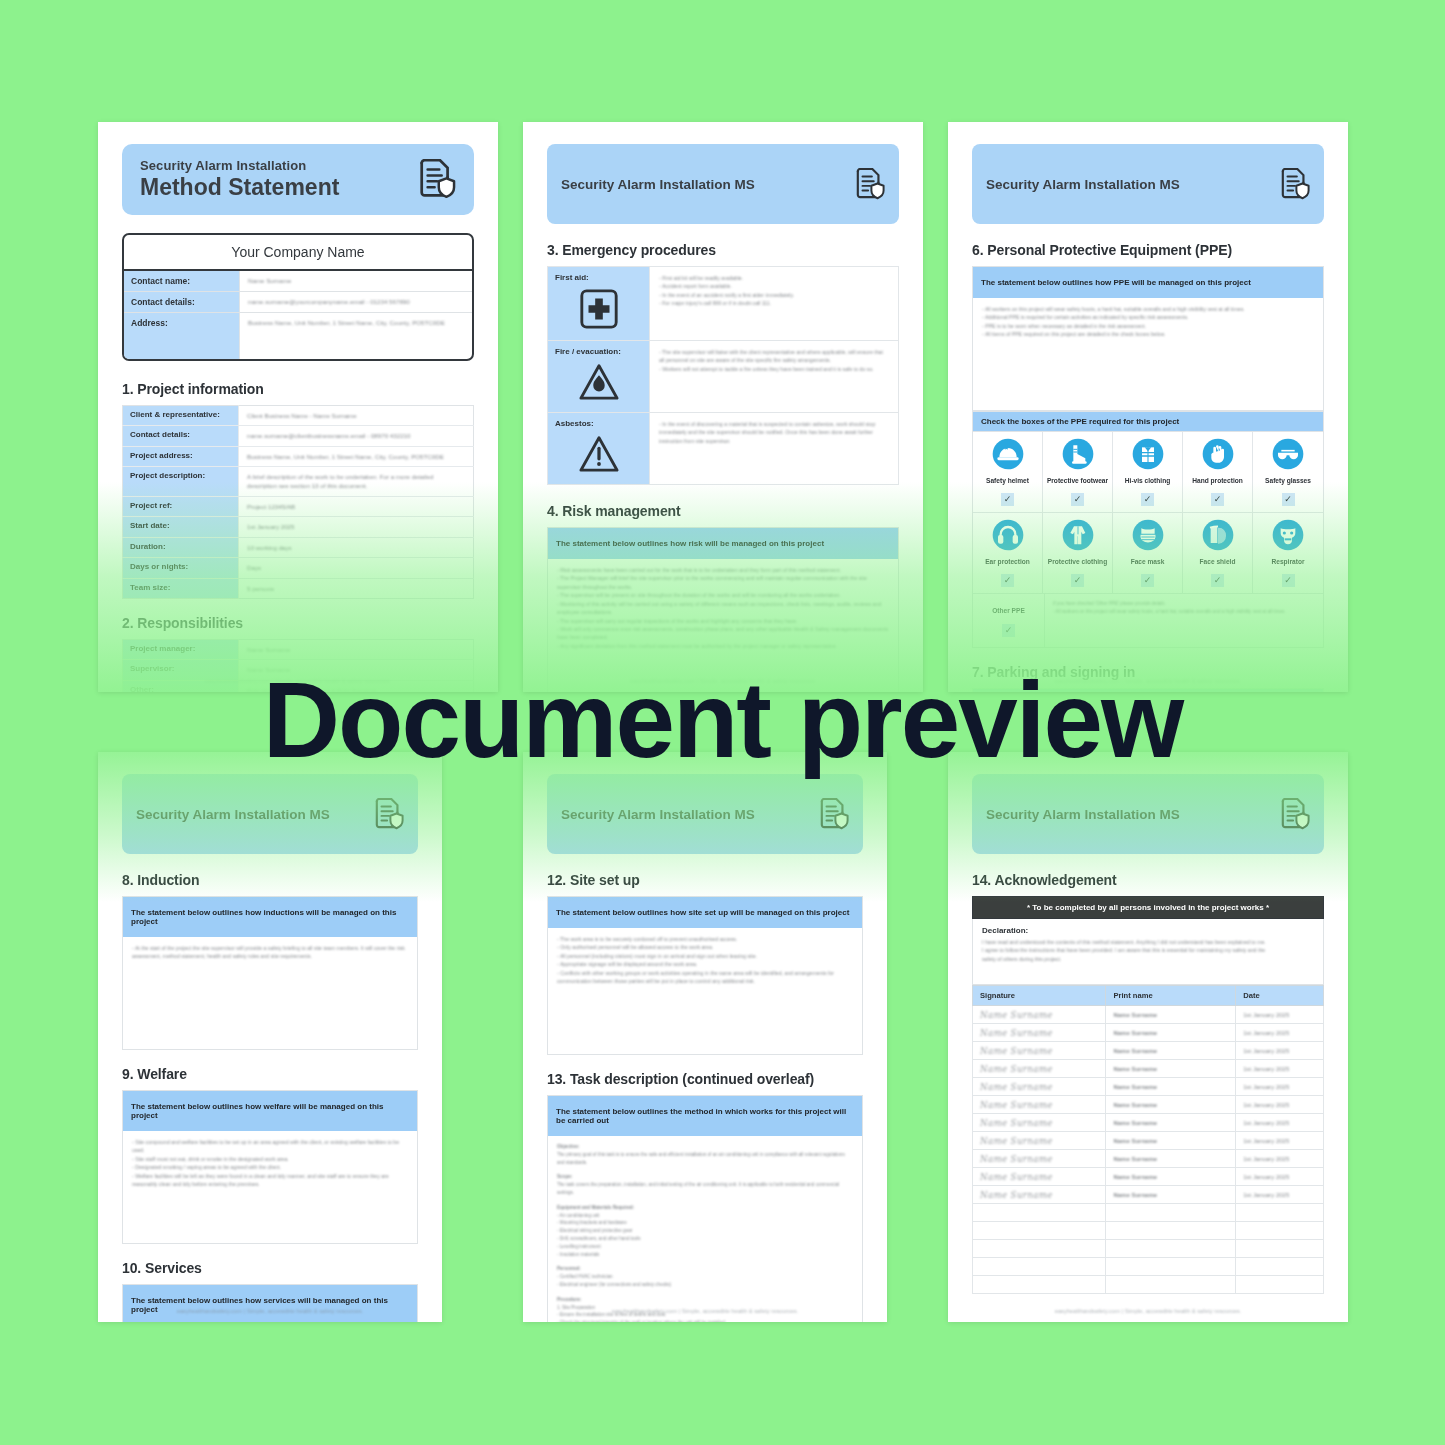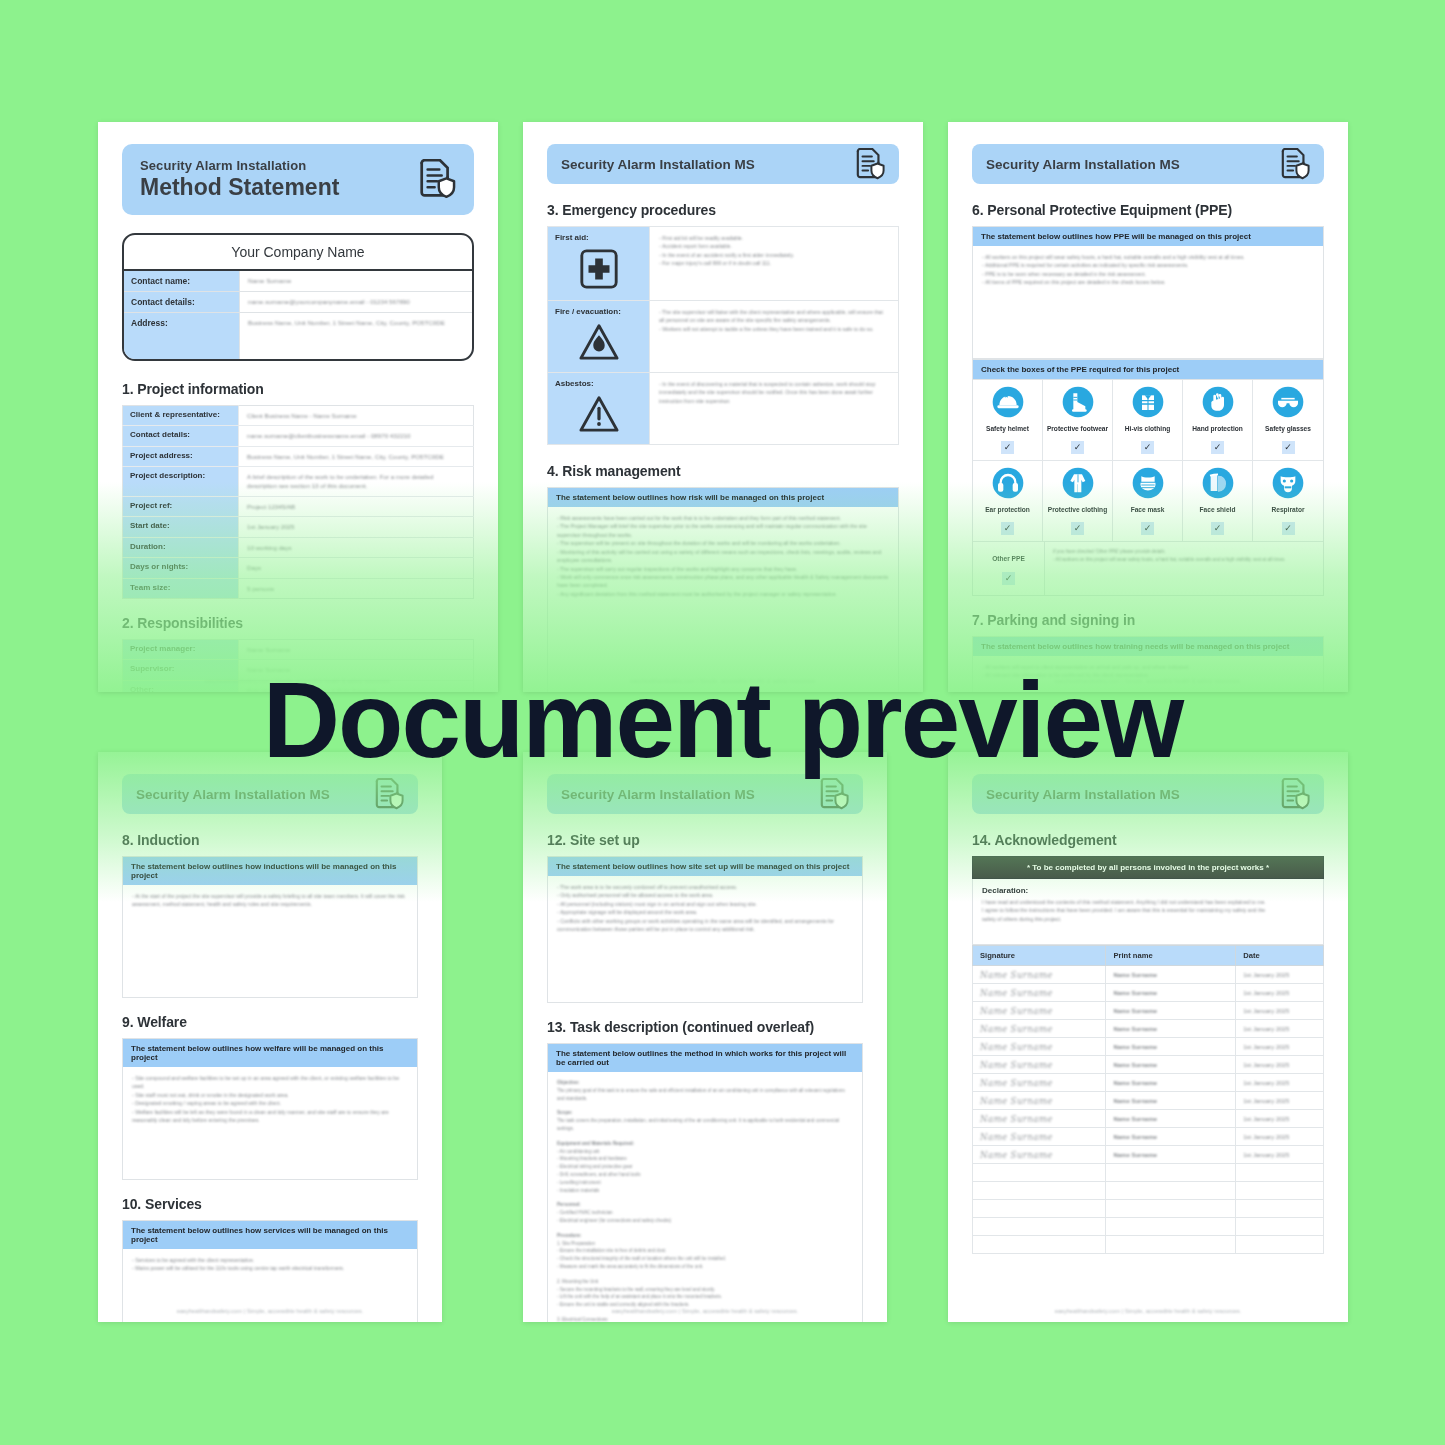--- a/index.html
+++ b/index.html
@@ -45,30 +45,30 @@
   .cover-band {
     background: #abd4f7; border-radius: 10px;
     padding: 14px 18px; display: flex; align-items: center;
     justify-content: space-between; margin-bottom: 18px;
   }
   .cover-sub { font-size: 13px; font-weight: bold; color: #3a3f45; letter-spacing: .1px; }
   .cover-title { font-size: 23px; font-weight: bold; color: #3a3f45; line-height: 1.12; margin-top: 2px; }
 
   .band {
     background: #abd4f7; border-radius: 8px;
-    padding: 4px 14px; display: flex; align-items: center;
+    padding: 24px 14px; display: flex; align-items: center;
     justify-content: space-between; margin-bottom: 18px;
   }
   .band-title { font-size: 13.5px; font-weight: bold; color: #3a3f45; }
 
   .doc-icon { width: 30px; height: 32px; flex: 0 0 auto; }
   .doc-icon.big { width: 38px; height: 40px; }
 
   
-  .company-box { border: 2.5px solid #33383d; border-radius: 13px; overflow: hidden; margin-bottom: 20px; }
+  .company-box { border: 2.5px solid #33383d; border-radius: 7px; overflow: hidden; margin-bottom: 20px; }
   .company-name {
     text-align: center; font-size: 14px; color: #33383d;
     padding: 9px 0; border-bottom: 2.5px solid #33383d;
   }
   .cb-row { display: flex; border-bottom: 1px solid #dfe3e6; min-height: 21px; }
   .cb-row:last-child { border-bottom: none; min-height: 46px; }
   .cb-lbl {
     width: 116px; flex: 0 0 116px; background: #b9dbfa;
     font-size: 8.5px; font-weight: bold; color: #2d3237;
     padding: 5px 7px; border-right: 1px solid #dfe3e6;
@@ -95,21 +95,21 @@
   
   .blur { filter: blur(1.15px); opacity: .62; }
   .bt { font-size: 6.2px; color: #3c4248; line-height: 1.52; }
   .bt-sm { font-size: 5.2px; color: #3c4248; line-height: 1.62; }
   .bt-xs { font-size: 4.6px; color: #3c4248; line-height: 1.7; }
   .spacer-line { height: 7px; }
 
   
   .stmt-wrap { border: 1px solid #dfe3e6; margin-bottom: 16px; }
   .stmt-head {
-    background: #9dcdf7; padding: 5px 8px;
+    background: #9dcdf7; padding: 11px 8px;
     font-size: 8px; font-weight: bold; color: #22272c;
   }
   .stmt-body { padding: 7px 9px; min-height: 58px; }
   .stmt-body.tall { min-height: 112px; }
   .stmt-body.xtall { min-height: 230px; }
 
   
   .emg { width: 100%; border: 1px solid #dfe3e6; border-collapse: collapse; margin-bottom: 18px; }
   .emg td { border: 1px solid #e2e6e9; vertical-align: top; }
   .emg td.ec-lbl {

